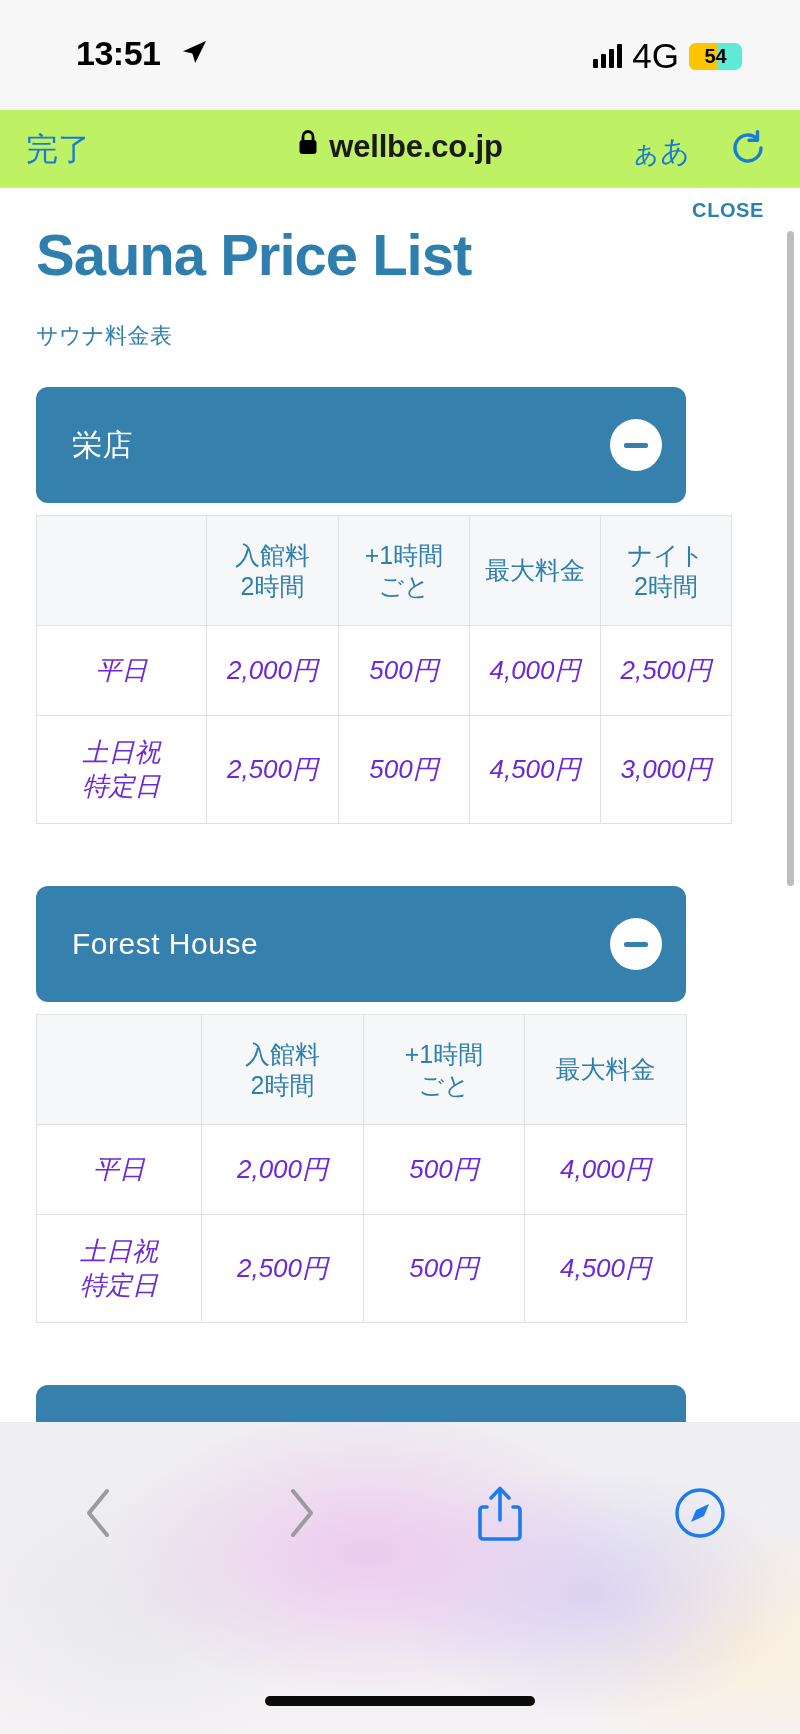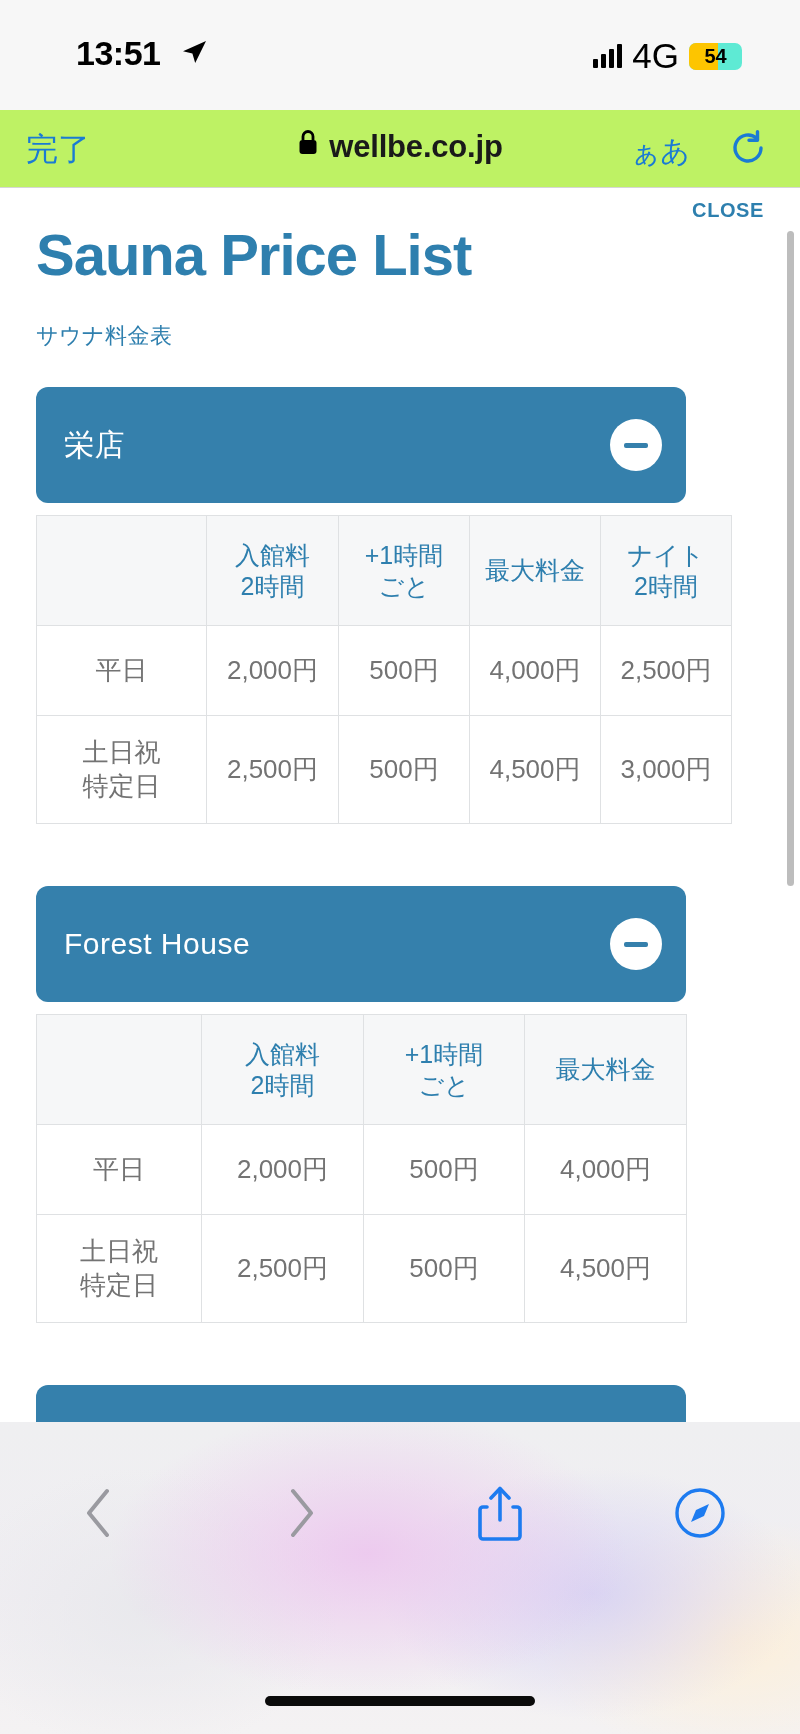--- a/index.html
+++ b/index.html
@@ -121,21 +121,21 @@
   .acc-header {
     position: relative;
     margin: 0 114px 0 36px;
     width: 650px;
     height: 116px;
     background: #3580ac;
     border-radius: 12px;
     display: flex; align-items: center;
   }
   .acc-title {
-    margin-left: 28px;
+    margin-left: 36px;
     font-size: 30px; color: #ffffff;
     letter-spacing: 0.5px;
   }
   .acc-toggle {
     position: absolute; right: 24px; top: 50%;
     transform: translateY(-50%);
     width: 52px; height: 52px;
     border-radius: 50%;
     background: #ffffff;
     display: flex; align-items: center; justify-content: center;
@@ -162,26 +162,27 @@
   }
   table.price thead td {
     background: #f6f7f8;
     color: #2e7fae;
     font-size: 25px;
     line-height: 1.22;
     height: 110px;
     padding: 6px 2px;
   }
   table.price tbody td {
-    color: #737373;
+    color: #6d28d9;
     font-size: 26px;
     line-height: 1.28;
     height: 90px;
     padding: 8px 0;
     background: #fff;
+    font-style: italic;
   }
   table.price tbody tr.tall td { height: 108px; }
   .t-gap { height: 62px; }
 
   
   .scrollbar {
     position: absolute;
     right: 6px; top: 42px;
     width: 7px; height: 655px;
     background: #bdbdbd;

